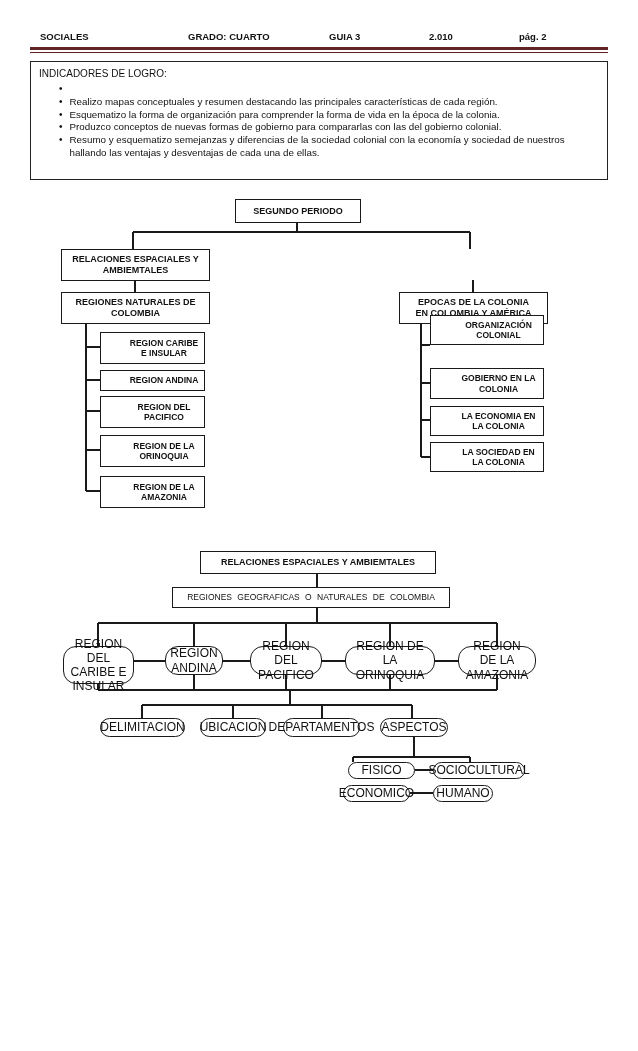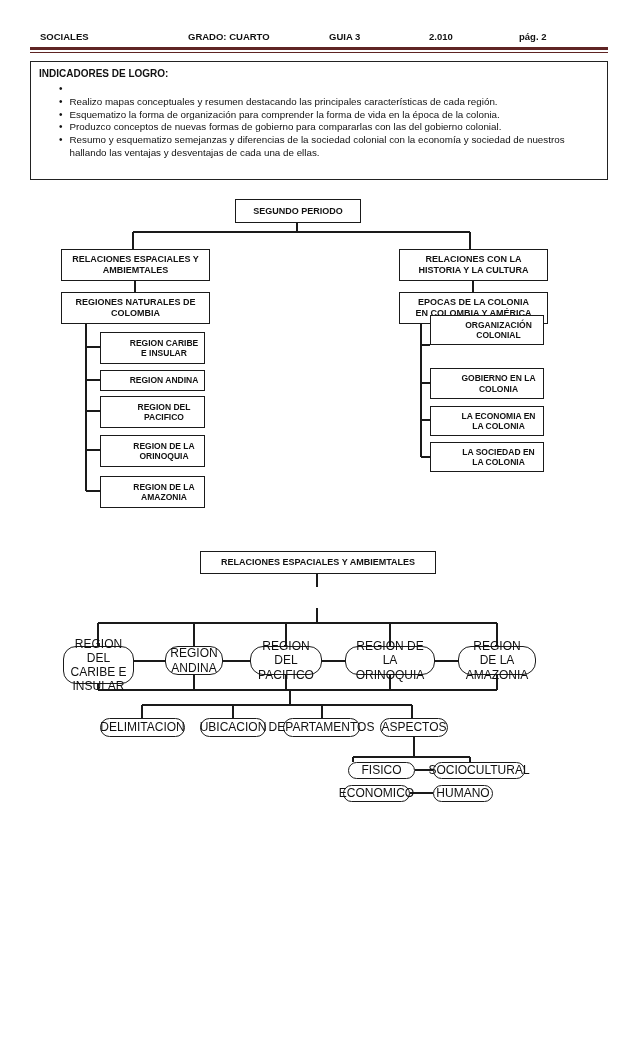--- a/index.html
+++ b/index.html
@@ -9,21 +9,21 @@
   }
   
   .hdr{position:absolute;top:31px;font-size:9.5px;font-weight:bold;white-space:nowrap;}
   .rule-thick{position:absolute;left:30px;width:578px;top:47px;height:3px;background:#5f2423;}
   .rule-thin{position:absolute;left:30px;width:578px;top:52px;height:1px;background:#5f2423;}
   
   .indicators{
     position:absolute;left:30px;top:61px;width:578px;height:119px;box-sizing:border-box;
     border:1.5px solid #222;padding:6px 10px 0 8px;background:#fff;
   }
-  .ind-title{font-size:10px;font-weight:bold;margin:0 0 4px 0;}
+  .ind-title{font-size:10px;font-weight:normal;margin:0 0 4px 0;}
   .bullet-row{display:flex;align-items:flex-start;margin:0 0 0 20px;line-height:12.8px;}
   .bullet-row .dot{font-size:10px;margin-right:7px;flex:0 0 auto;line-height:12.8px;}
   .bullet-row .txt{font-size:9.8px;line-height:12.8px;}
   
   .node{
     position:absolute;box-sizing:border-box;border:1.5px solid #1a1a1a;background:#fff;
     display:flex;align-items:center;justify-content:center;text-align:center;
     line-height:1.18;padding:1px 5px;color:#111;
   }
   .b9{font-size:9px;font-weight:bold;}
@@ -81,37 +81,37 @@
          M98,684 L98,690 M194,675 L194,690 M286,675 L286,690 M390,675 L390,690 M497,675 L497,690
          M98,690 L497,690 M290,690 L290,705
          M142,705 L412,705 M142,705 L142,718 M233,705 L233,718 M322,705 L322,718 M412,705 L412,718
          M414,737 L414,757 M353,757 L470,757 M353,757 L353,762 M470,757 L470,762
          M415,770 L433,770 M410,793 L433,793"></path>
   </svg>
 
   <div class="node b9" style="left:235px;top:199px;width:126px;height:24px">SEGUNDO PERIODO</div>
 
   <div class="node b9" style="left:61px;top:249px;width:149px;height:32px">RELACIONES ESPACIALES Y AMBIEMTALES</div>
-  <div class="node b9" style="left:399px;top:249px;width:149px;height:32px">RELACIONES CON LA HISTORIA Y LA CULTURA</div>
 
   <div class="node b9 tightpad" style="left:399px;top:292px;width:149px;height:32px">EPOCAS DE LA COLONIA EN COLOMBIA Y AMÉRICA</div>
   <div class="node b9" style="left:61px;top:292px;width:149px;height:32px">REGIONES NATURALES DE COLOMBIA</div>
 
   <div class="node b85" style="left:100px;top:332px;width:105px;height:32px">REGION CARIBE E INSULAR</div>
   <div class="node b85" style="left:100px;top:370px;width:105px;height:21px">REGION ANDINA</div>
   <div class="node b85" style="left:100px;top:396px;width:105px;height:32px">REGION DEL PACIFICO</div>
   <div class="node b85" style="left:100px;top:435px;width:105px;height:32px">REGION DE LA ORINOQUIA</div>
   <div class="node b85" style="left:100px;top:476px;width:105px;height:32px">REGION DE LA AMAZONIA</div>
 
   <div class="node b85" style="left:430px;top:315px;width:114px;height:30px">ORGANIZACIÓN COLONIAL</div>
   <div class="node b85" style="left:430px;top:368px;width:114px;height:31px">GOBIERNO EN LA COLONIA</div>
   <div class="node b85" style="left:430px;top:406px;width:114px;height:30px">LA ECONOMIA EN LA COLONIA</div>
   <div class="node b85" style="left:430px;top:442px;width:114px;height:30px">LA SOCIEDAD EN LA COLONIA</div>
 
   <div class="node b9" style="left:200px;top:551px;width:236px;height:23px">RELACIONES ESPACIALES Y AMBIEMTALES</div>
+  <div class="node n85 spread" style="left:172px;top:587px;width:278px;height:21px">REGIONES GEOGRAFICAS O NATURALES DE COLOMBIA</div>
 
   <div class="node n8" style="left:63px;top:646px;width:71px;height:38px">REGION DEL CARIBE E INSULAR</div>
   <div class="node n8" style="left:165px;top:646px;width:58px;height:29px">REGION ANDINA</div>
   <div class="node n8" style="left:250px;top:646px;width:72px;height:29px">REGION DEL PACIFICO</div>
   <div class="node n8" style="left:345px;top:646px;width:90px;height:29px">REGION DE LA ORINOQUIA</div>
   <div class="node n8" style="left:458px;top:646px;width:78px;height:29px">REGION DE LA AMAZONIA</div>
 
   <div class="node n8" style="left:100px;top:718px;width:85px;height:19px">DELIMITACION</div>
   <div class="node n8" style="left:200px;top:718px;width:66px;height:19px">UBICACION</div>
   <div class="node n8" style="left:283px;top:718px;width:77px;height:19px">DEPARTAMENTOS</div>

